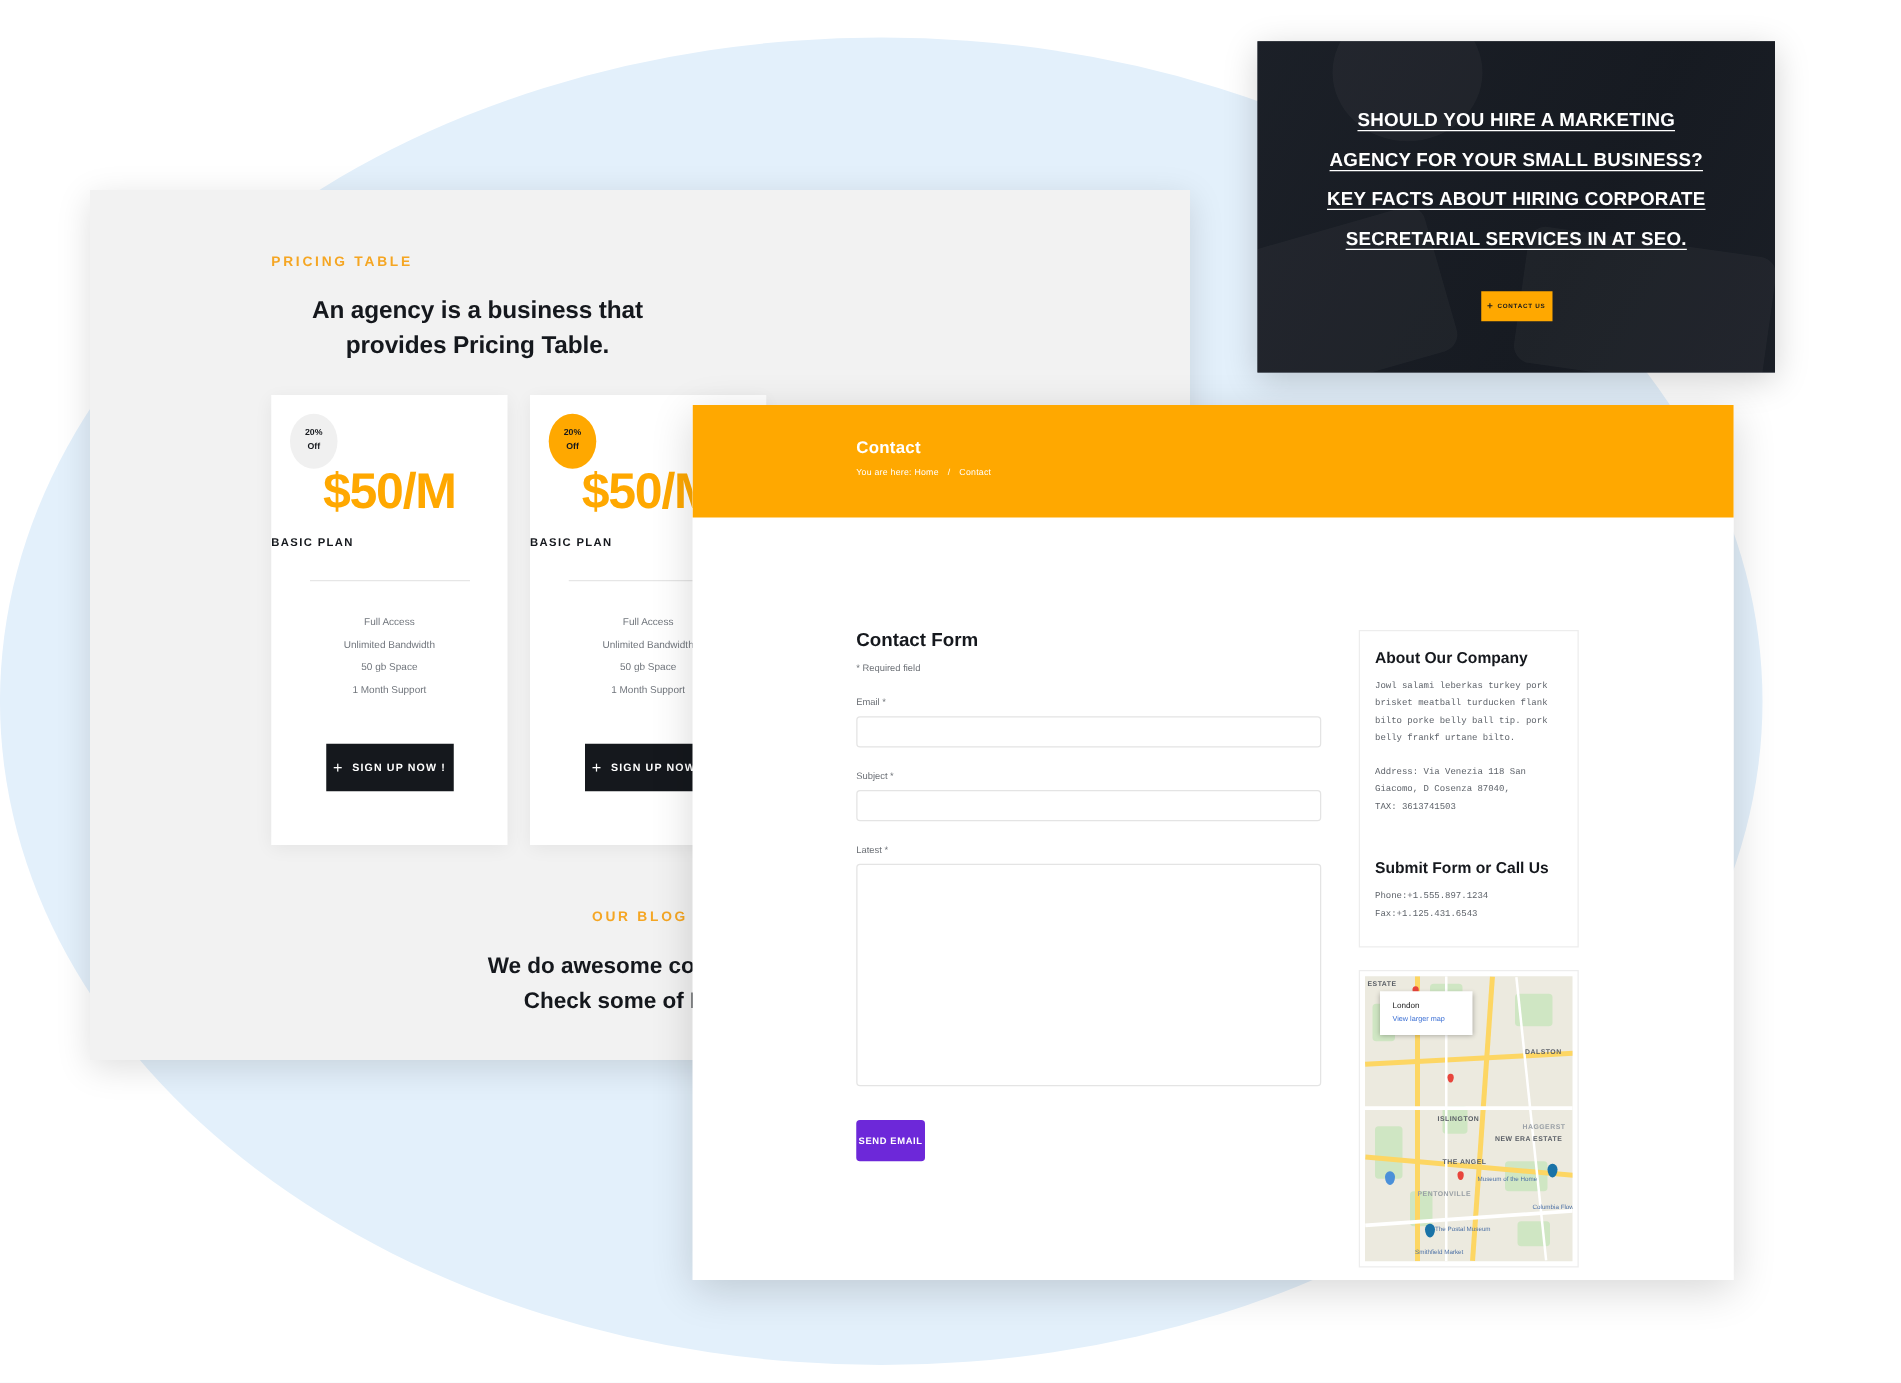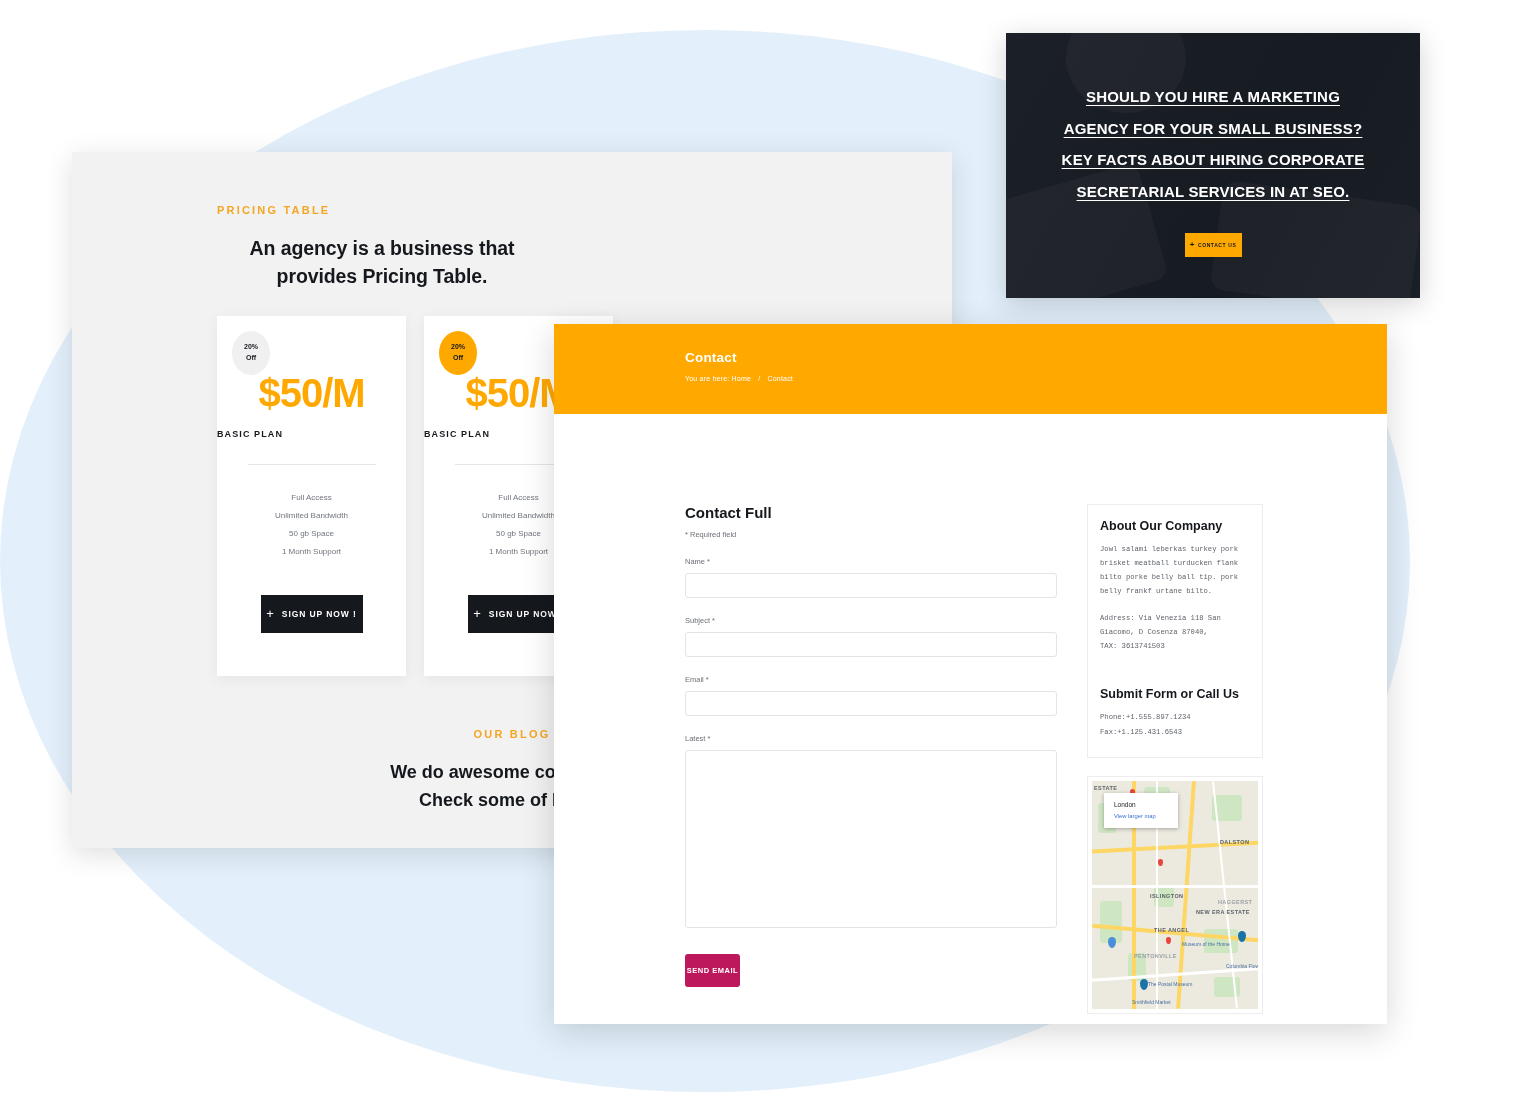--- a/index.html
+++ b/index.html
@@ -186,21 +186,21 @@
     font-family: "Liberation Sans", sans-serif;
   }
   .field textarea {
     width: 100%; height: 178px; border: 1px solid #e4e4e4;
     border-radius: 3px; background: #fff; outline: none; resize: none;
     padding: 7px 8px; font-size: 9px; color: #333;
     font-family: "Liberation Sans", sans-serif;
   }
   .send-btn {
     margin-top: 22px; width: 55px; height: 33px;
-    background: #be185d; color: #ffffff; border: none; border-radius: 3px;
+    background: #6d28d9; color: #ffffff; border: none; border-radius: 3px;
     font-size: 7.5px; font-weight: 700; letter-spacing: .5px; cursor: pointer;
     font-family: "Liberation Sans Narrow","Liberation Sans",sans-serif;
   }
 
   
   .side-col { width: 176px; }
   .side-box { border: 1px solid #ededed; padding: 14px 12px 18px; background: #fff; }
   .side-h {
     color: #15181d; font-size: 12.5px; font-weight: 700;
     font-family: "Liberation Sans Narrow","Liberation Sans",sans-serif;
@@ -337,35 +337,31 @@
       <div class="breadcrumb">
         <span>You are here:</span>
         <span>Home</span>
         <span class="sep">/</span>
         <span>Contact</span>
       </div>
     </div>
 
     <div class="contact-body">
       <div class="form-col">
-        <div class="form-title">Contact Full</div>
+        <div class="form-title">Contact Form</div>
         <div class="required-note">* Required field</div>
 
+
         <div class="field">
-          <label>Name *</label>
+          <label>Email *</label>
           <input type="text" placeholder="" style="">
         </div>
 
         <div class="field">
           <label>Subject *</label>
-          <input type="text" placeholder="" style="">
-        </div>
-
-        <div class="field">
-          <label>Email *</label>
           <input type="text" placeholder="" style="">
         </div>
 
         <div class="field">
           <label>Latest *</label>
           <textarea placeholder="" style=""></textarea>
         </div>
 
         <button class="send-btn">SEND EMAIL</button>
       </div>

